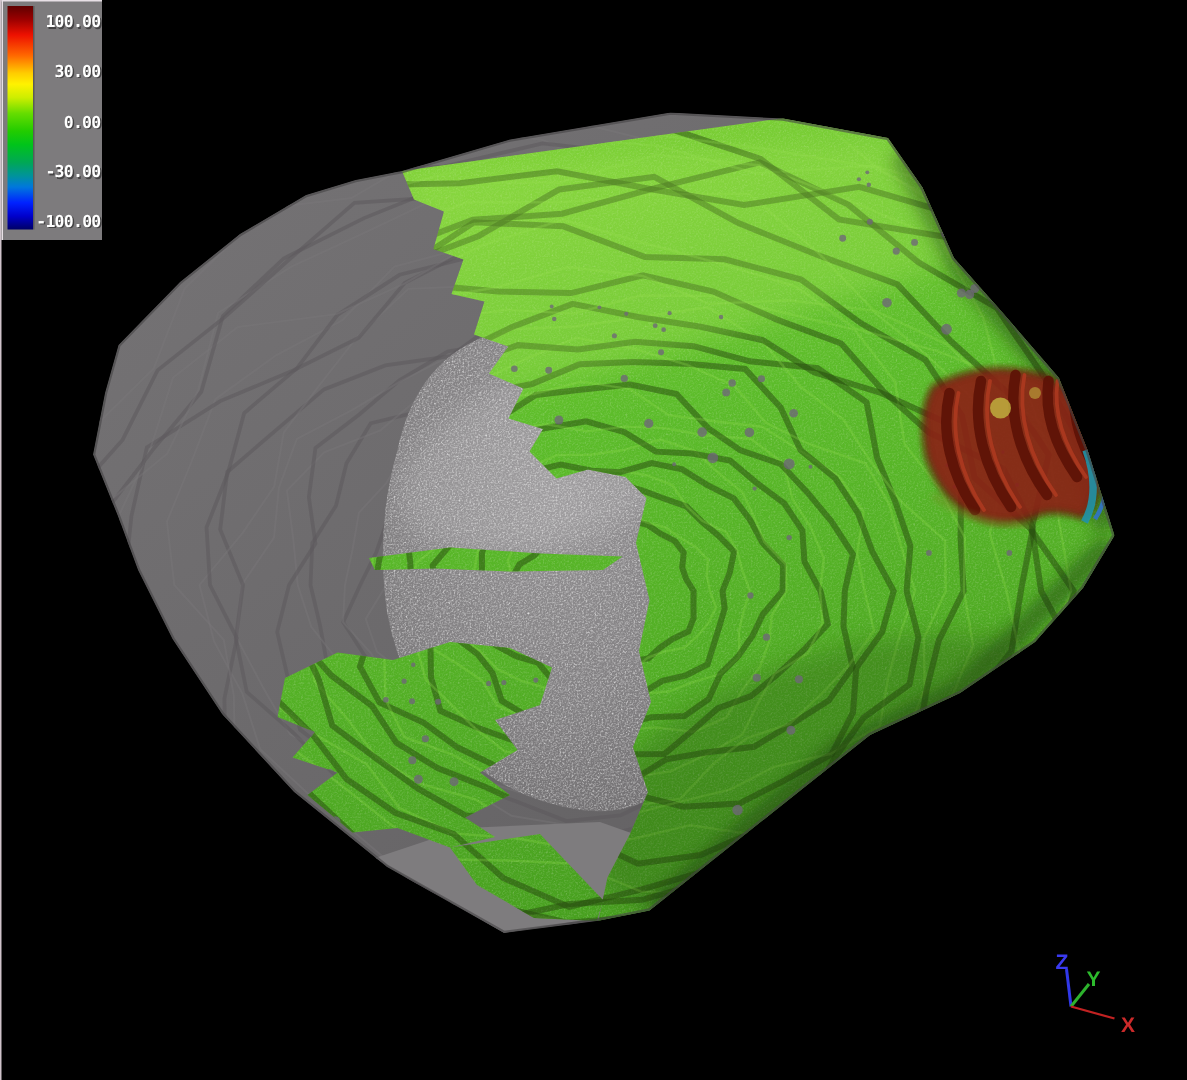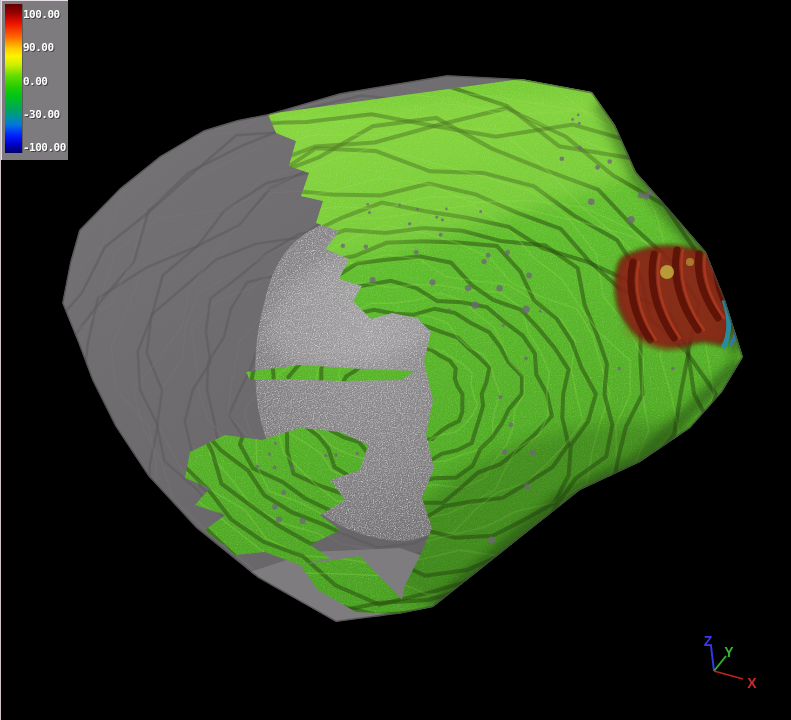--- a/index.html
+++ b/index.html
@@ -3,21 +3,21 @@
 <meta charset="utf-8">
 <style>
   html,body{margin:0;padding:0;background:#000;width:791px;height:720px;overflow:hidden}
   .stage{position:relative;width:791px;height:720px;background:#000;font-family:"Liberation Sans",sans-serif}
   .stage > svg{position:absolute;left:0;top:0}
   .edge-line{position:absolute;left:0;top:0;width:1px;height:720px;background:#cfc3cb}
   .legend{position:absolute;left:1px;top:0;width:67px;height:160px;background:#7d7b7d;
           border-top:1px solid #e8e0e6;border-left:1px solid #e8e0e6;box-sizing:border-box}
   .legend-bar{position:absolute;left:3px;top:3px;width:17px;height:149px;border-right:1px solid #5a5a5a}
   .legend-labels{position:absolute;left:21px;top:7px;right:1px;height:146px;display:flex;
-                 flex-direction:column;justify-content:space-between;text-align:left}
+                 flex-direction:column;justify-content:space-between;text-align:right}
   .legend-labels span{color:#fff;font:bold 11px "DejaVu Sans Mono",monospace;line-height:13px;
                       letter-spacing:-0.5px;text-shadow:1px 1px 0 rgba(0,0,0,.45)}
   .az{font:bold 14px "Liberation Sans",sans-serif}
   .gring{fill:none;stroke:#5c5a5c;stroke-width:2.5;opacity:.55}
   .gring2{fill:none;stroke:#7a787a;stroke-width:1.3;opacity:.4}
   .bench-d{fill:none;stroke:#26470d;stroke-width:4;opacity:.5}
   .bench-l{fill:none;stroke:#8fd94c;stroke-width:1.6;opacity:.3}
   .speck{fill:#6e6678;opacity:.78}
 </style>
 </head>
@@ -282,19 +282,19 @@
       <text x="752" y="688" text-anchor="middle" class="az" fill="#cc2a2a">X</text>
     </g>
   </svg>
 
   <div class="edge-line"></div>
 
   <div class="legend">
     <div class="legend-bar" style="background:linear-gradient(180deg,#5f0000 0%,#9b0000 6%,#ee1100 13%,#ff6600 22%,#ffcc00 30%,#fff200 35%,#cdee00 41%,#66dd00 48%,#22cc00 56%,#00c41a 62%,#00a855 70%,#00939b 76%,#0077dd 81%,#0022ff 88%,#0000cc 94%,#000066 100%)"></div>
     <div class="legend-labels">
       <span>100.00</span>
-      <span>90.00</span>
+      <span>30.00</span>
       <span>0.00</span>
       <span>-30.00</span>
       <span>-100.00</span>
     </div>
   </div>
 </div>
 
 </body></html>

